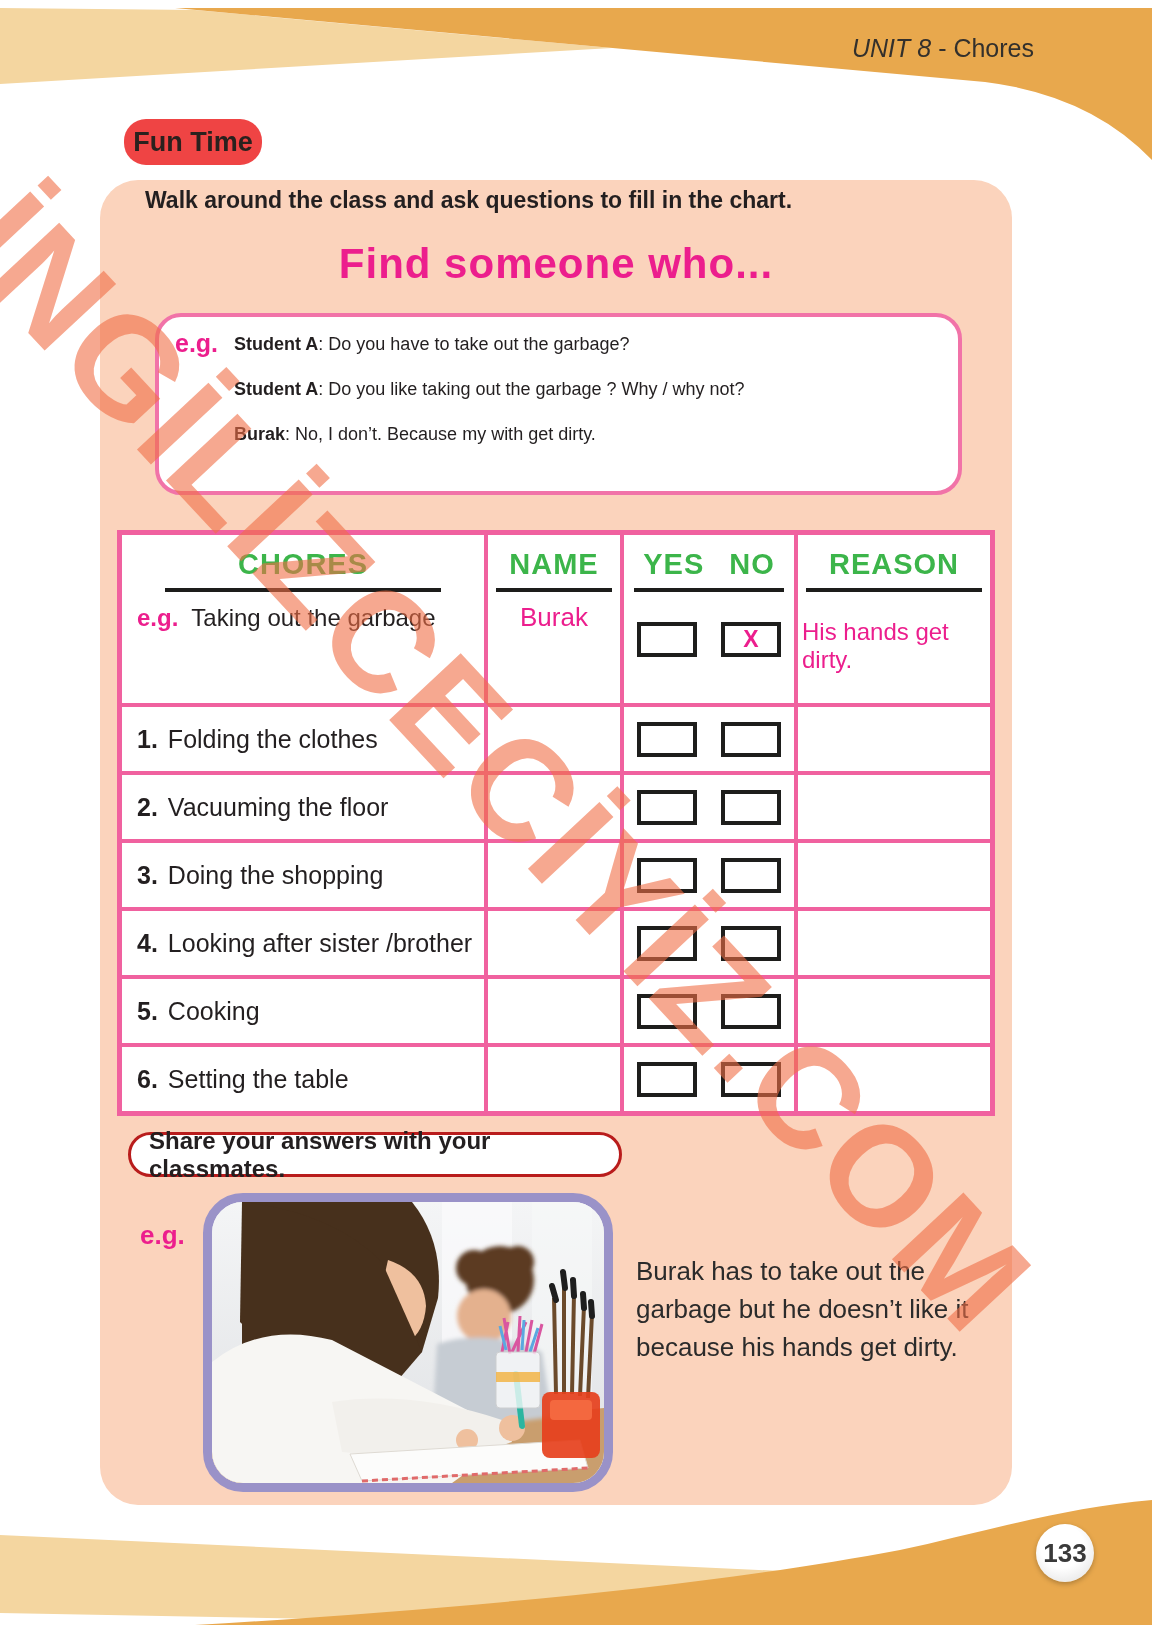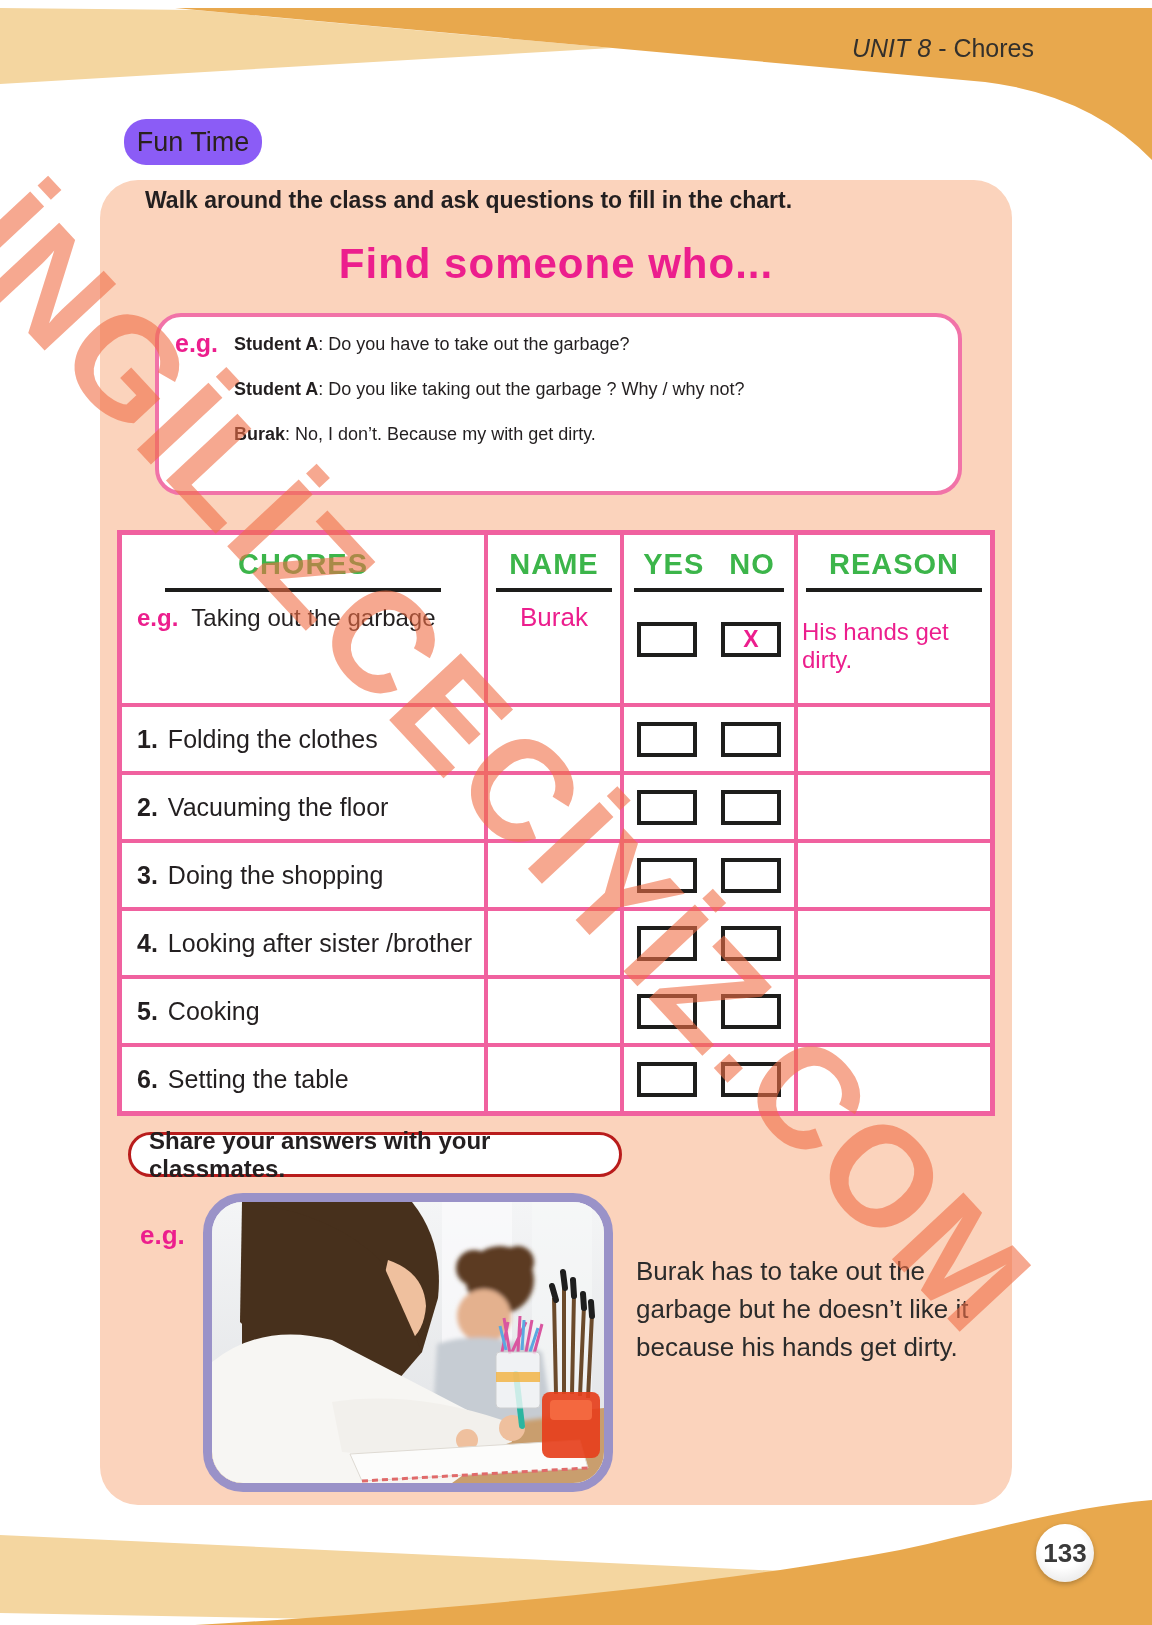--- a/index.html
+++ b/index.html
@@ -4,23 +4,23 @@
 <style>
   html,body{margin:0;padding:0;background:#fff;}
   .page{position:relative;width:1152px;height:1625px;background:#fff;overflow:hidden;
         font-family:"Liberation Sans",sans-serif;color:#231f20;}
   svg{display:block}
   
   .ribbon{position:absolute;left:0;width:1152px;pointer-events:none;}
   .unit-label{position:absolute;top:34px;right:118px;font-size:25px;color:#33302c;}
   .unit-label .it{font-style:italic;}
   
-  .badge{position:absolute;left:124px;top:119px;width:138px;height:46px;background:#8b5cf6;
+  .badge{position:absolute;left:124px;top:119px;width:138px;height:46px;background:#ef4444;
          border-radius:22px;display:flex;align-items:center;justify-content:center;
-         font-size:27px;font-weight:normal;color:#2a211e;}
+         font-size:27px;font-weight:bold;color:#2a211e;}
   
   .panel{position:absolute;left:100px;top:180px;width:912px;height:1325px;background:#FBD3BC;border-radius:38px;}
   .instruction{position:absolute;left:45px;top:7px;font-size:23px;font-weight:bold;color:#231f20;}
   .title{position:absolute;left:0;top:60px;width:100%;text-align:center;font-size:42px;
          font-weight:bold;color:#EC1E8D;letter-spacing:1px;}
   
   .dialog{position:absolute;left:55px;top:133px;width:807px;height:182px;background:#fff;
           border:4px solid #F173A8;border-radius:26px;box-sizing:border-box;}
   .dlg-eg{position:absolute;left:16px;top:12px;font-size:25px;font-weight:bold;color:#EC1E8D;}
   .dlg-lines{position:absolute;left:52px;top:12px;right:12px;}

